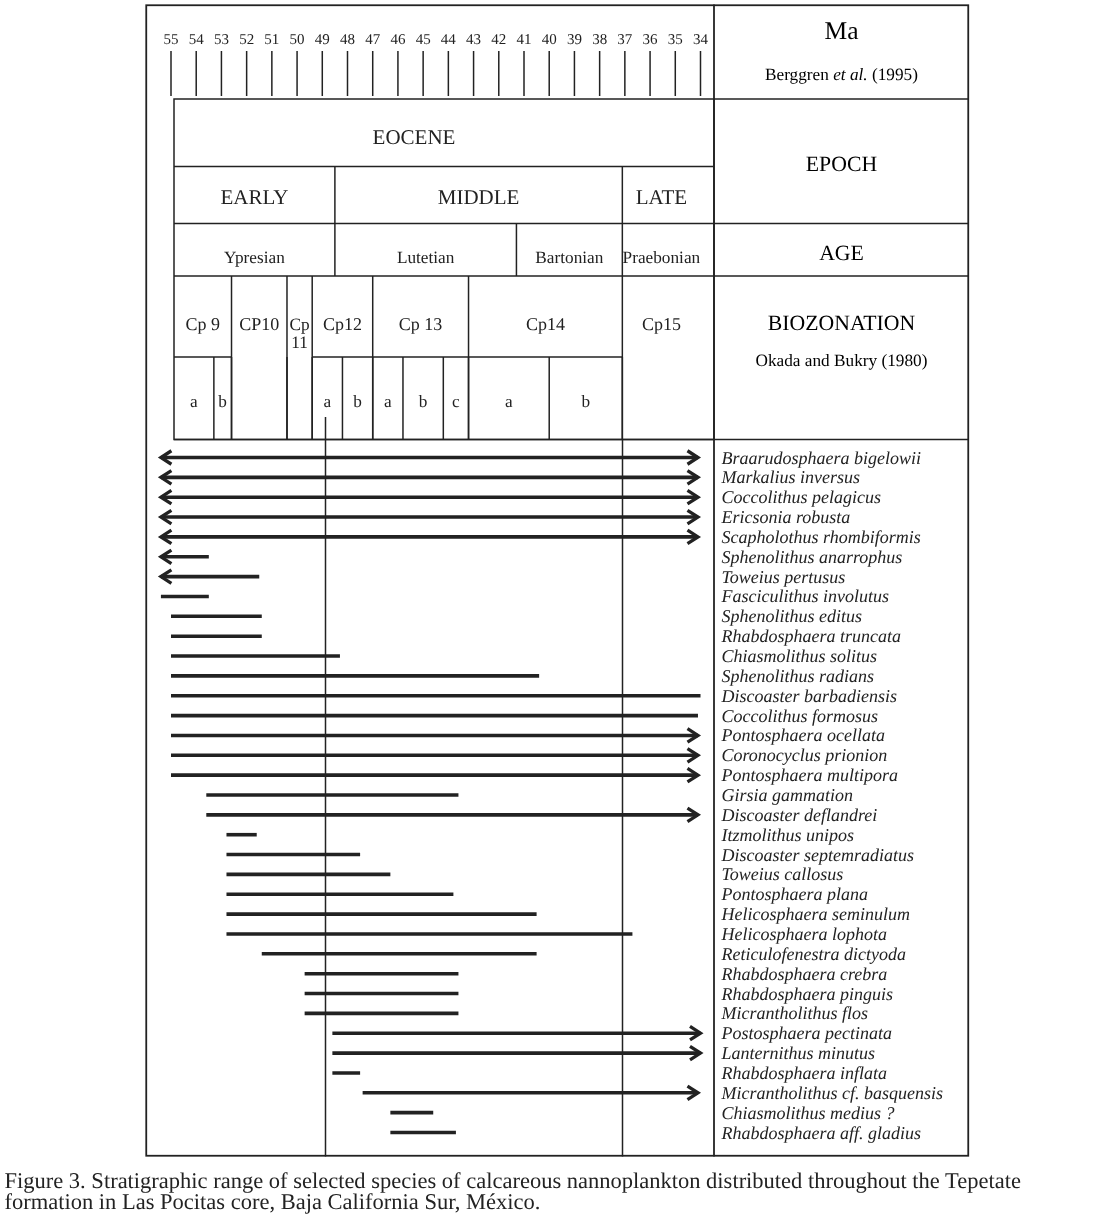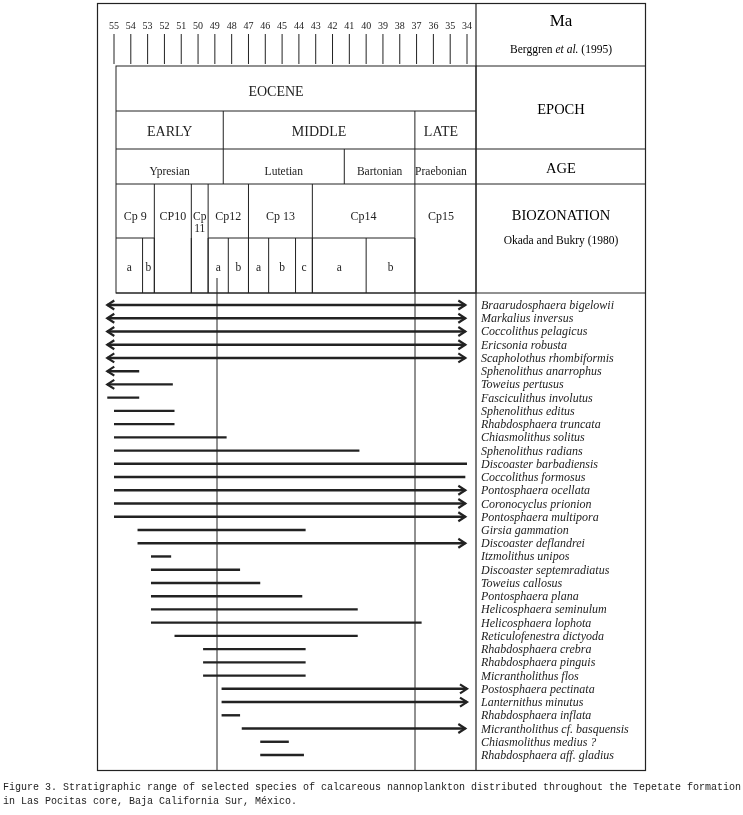--- a/index.html
+++ b/index.html
@@ -1,18 +1,18 @@
 <!DOCTYPE html>
 <html><head>
 <meta charset="utf-8">
 <style>
   html, body { margin:0; padding:0; background:#fff; }
   body { width:743px; height:815px; position:relative; overflow:hidden; font-family:"Liberation Serif", serif; color:#222; }
   #fig { position:absolute; left:0; top:0; }
-  .caption { position:absolute; left:3px; top:781px; width:740px; font-size:10px; line-height:14px; font-family:Liberation Mono, monospace; color:#222; }
+  .caption { position:absolute; left:3px; top:781px; width:740px; font-size:15px; line-height:14px; font-family:Liberation Serif, serif; color:#222; }
 </style>
 </head>
 <body>
 
 <svg id="fig" width="743" height="815" xmlns="http://www.w3.org/2000/svg">
   <g id="frame">
       <rect x="97.5" y="3.5" width="548" height="767" fill="none" stroke="#222" stroke-width="1.2"></rect>
       <line x1="476" y1="3" x2="476" y2="771" stroke="#222" stroke-width="1.2"></line>
       <line x1="476" y1="66" x2="646" y2="66" stroke="#222" stroke-width="1"></line>
       <line x1="476" y1="149" x2="646" y2="149" stroke="#222" stroke-width="1"></line>

